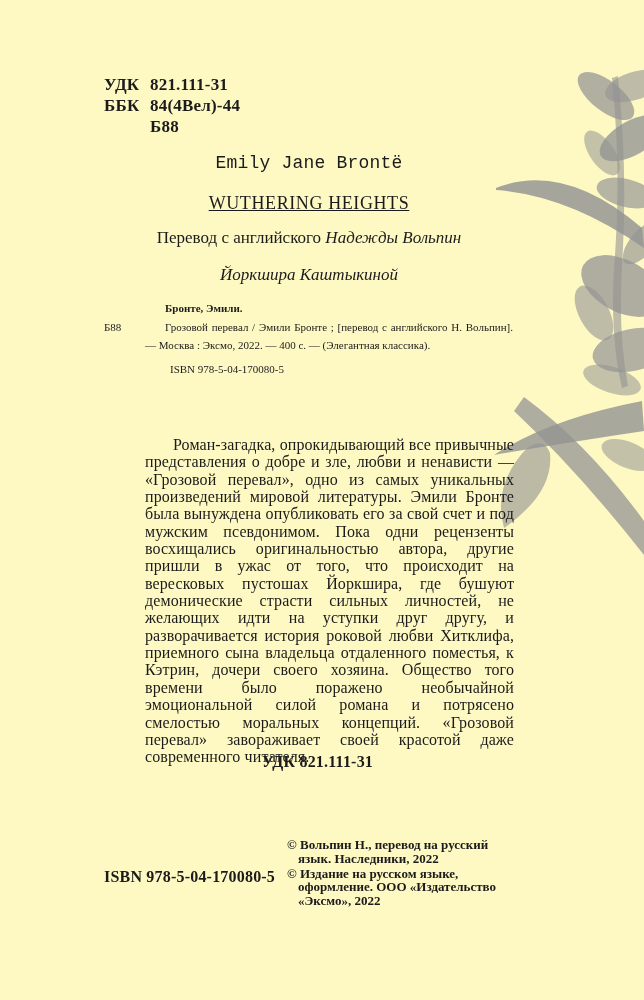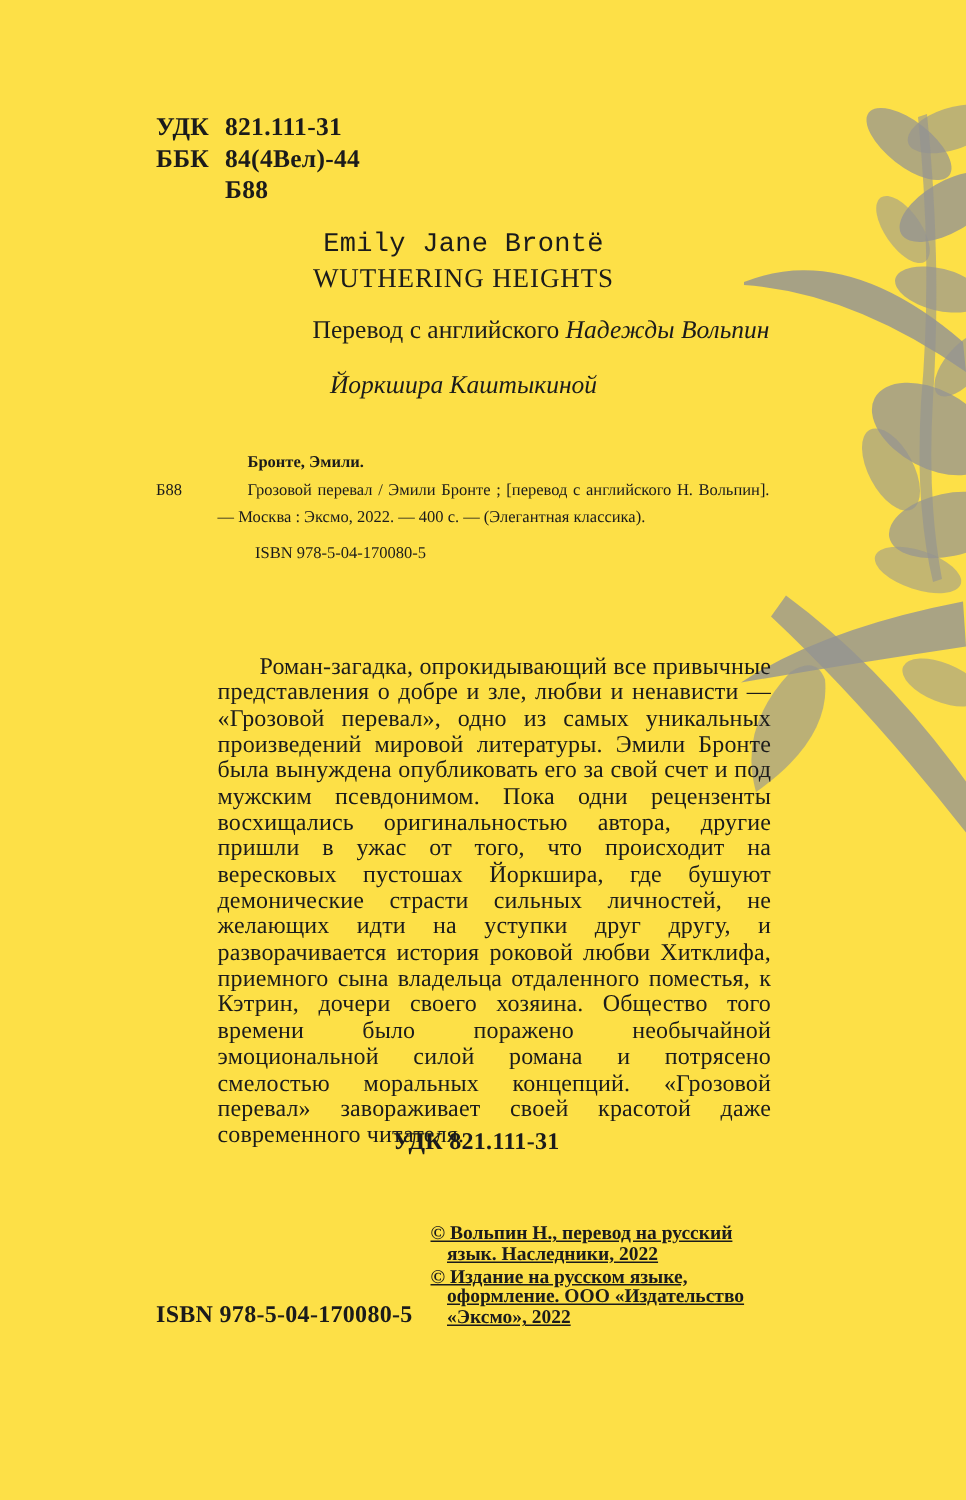--- a/index.html
+++ b/index.html
@@ -4,21 +4,21 @@
 <style>
   html,body{margin:0;padding:0;}
   body{
     width:644px;height:1000px;
     background:#ffffff;
     font-family:"Liberation Serif","DejaVu Serif",serif;
     color:#1b1b1b;
     position:relative;
     overflow:hidden;
   }
-  .page{position:absolute;inset:0;background:#fde047;}
+  .page{position:absolute;inset:0;background:#fef9c3;}
 
   
   .decor{position:absolute;pointer-events:none;}
   .decor-top{top:58px;right:0;}
   .decor-mid{top:393px;right:0;}
 
   
   .top-codes{
     position:absolute;left:104px;top:74px;
     font-size:17px;line-height:21px;font-weight:bold;
@@ -26,22 +26,22 @@
   }
   .code-row{display:flex;}
   .code-label{width:46px;}
 
   
   .title-block{
     position:absolute;left:105px;top:153px;width:408px;
     text-align:center;font-size:18px;line-height:21px;
   }
   .title-block .en-author{letter-spacing:.2px;font-family:Liberation Mono, monospace;}
-  .title-block .en-title{margin-top:1px;letter-spacing:.6px;}
-  .title-block .trans-line{margin-top:13px;font-size:17px;text-align:right;}
+  .title-block .en-title{margin-top:19px;letter-spacing:.6px;text-decoration:underline;}
+  .title-block .trans-line{margin-top:13px;font-size:17px;}
   .title-block .design-line{margin-top:16px;font-size:17px;line-height:21px;}
   .ital{font-style:italic;}
 
   
   .bib-block{
     position:absolute;left:145px;top:299px;width:368px;
     font-size:11px;line-height:18.6px;
   }
   .bib-heading{font-weight:bold;text-indent:20px;}
   .bib-entry{position:relative;text-align:justify;text-indent:20px;margin:0;}
@@ -61,22 +61,22 @@
 
   
   .bottom-codes{
     position:absolute;left:145px;top:752px;width:345px;
     text-align:center;font-weight:bold;
     font-size:16px;line-height:19px;letter-spacing:.2px;
   }
 
   
   .copyright{
-    position:absolute;left:287px;top:815px;width:235px;
-    font-weight:bold;font-size:13px;line-height:13.8px;text-decoration:underline;
+    position:absolute;left:287px;top:838px;width:235px;
+    font-weight:bold;font-size:13px;line-height:13.8px;
   }
   .copyright .c-item{text-indent:-11px;padding-left:11px;margin-bottom:1px;}
 
   
   .bottom-isbn{
     position:absolute;left:104px;top:868px;
     font-weight:bold;font-size:16px;letter-spacing:.2px;
   }
 </style>
 </head>

